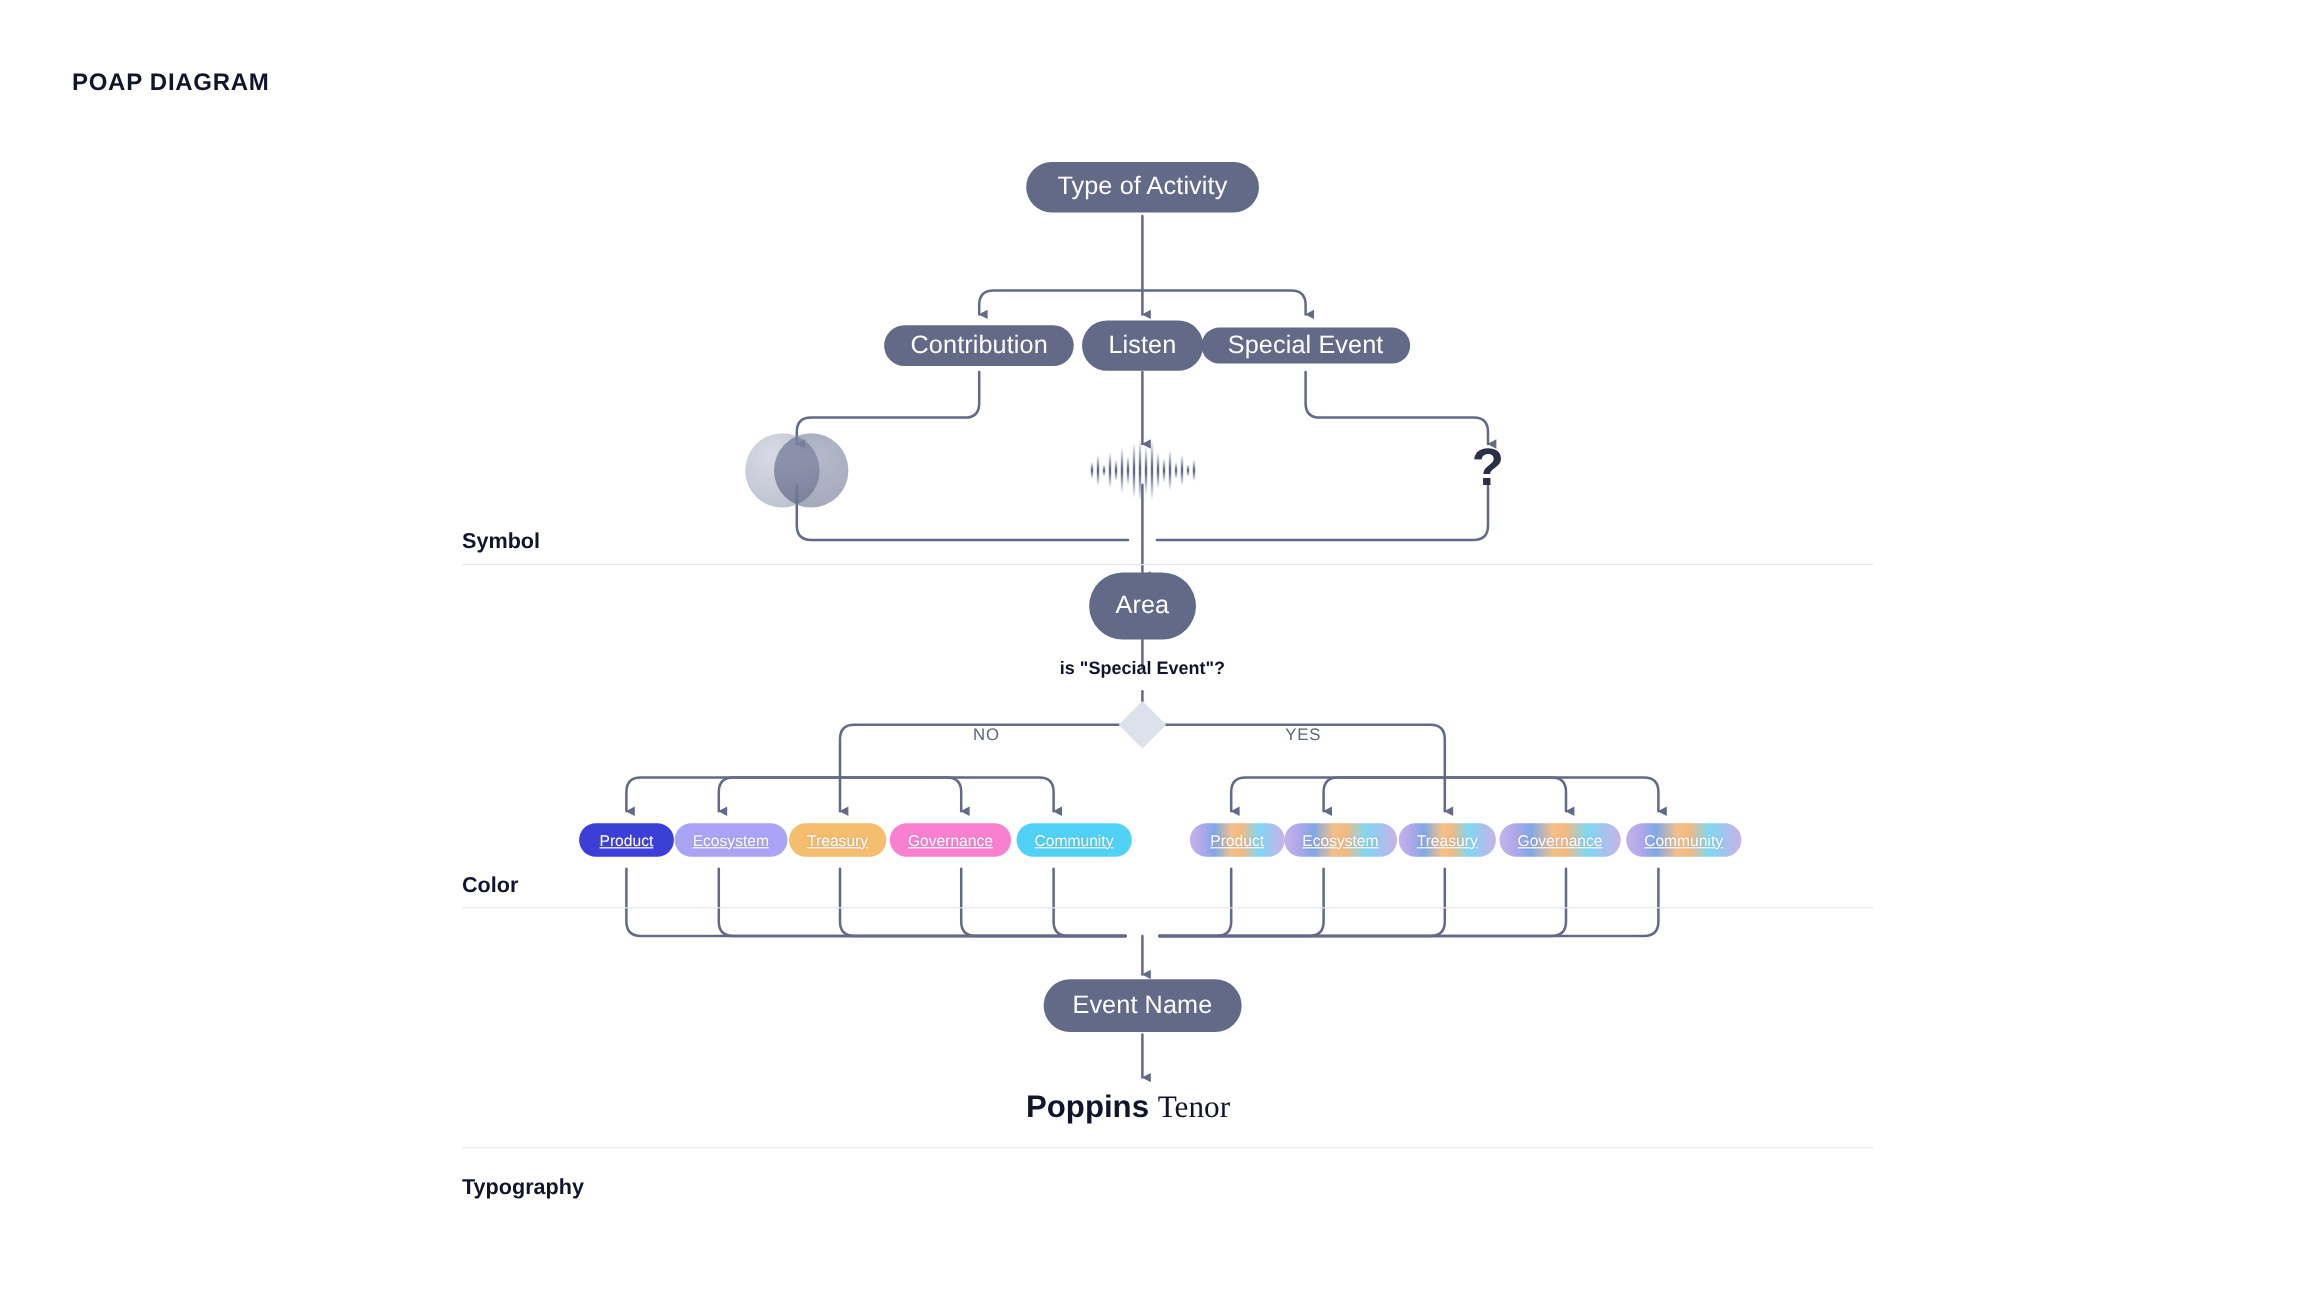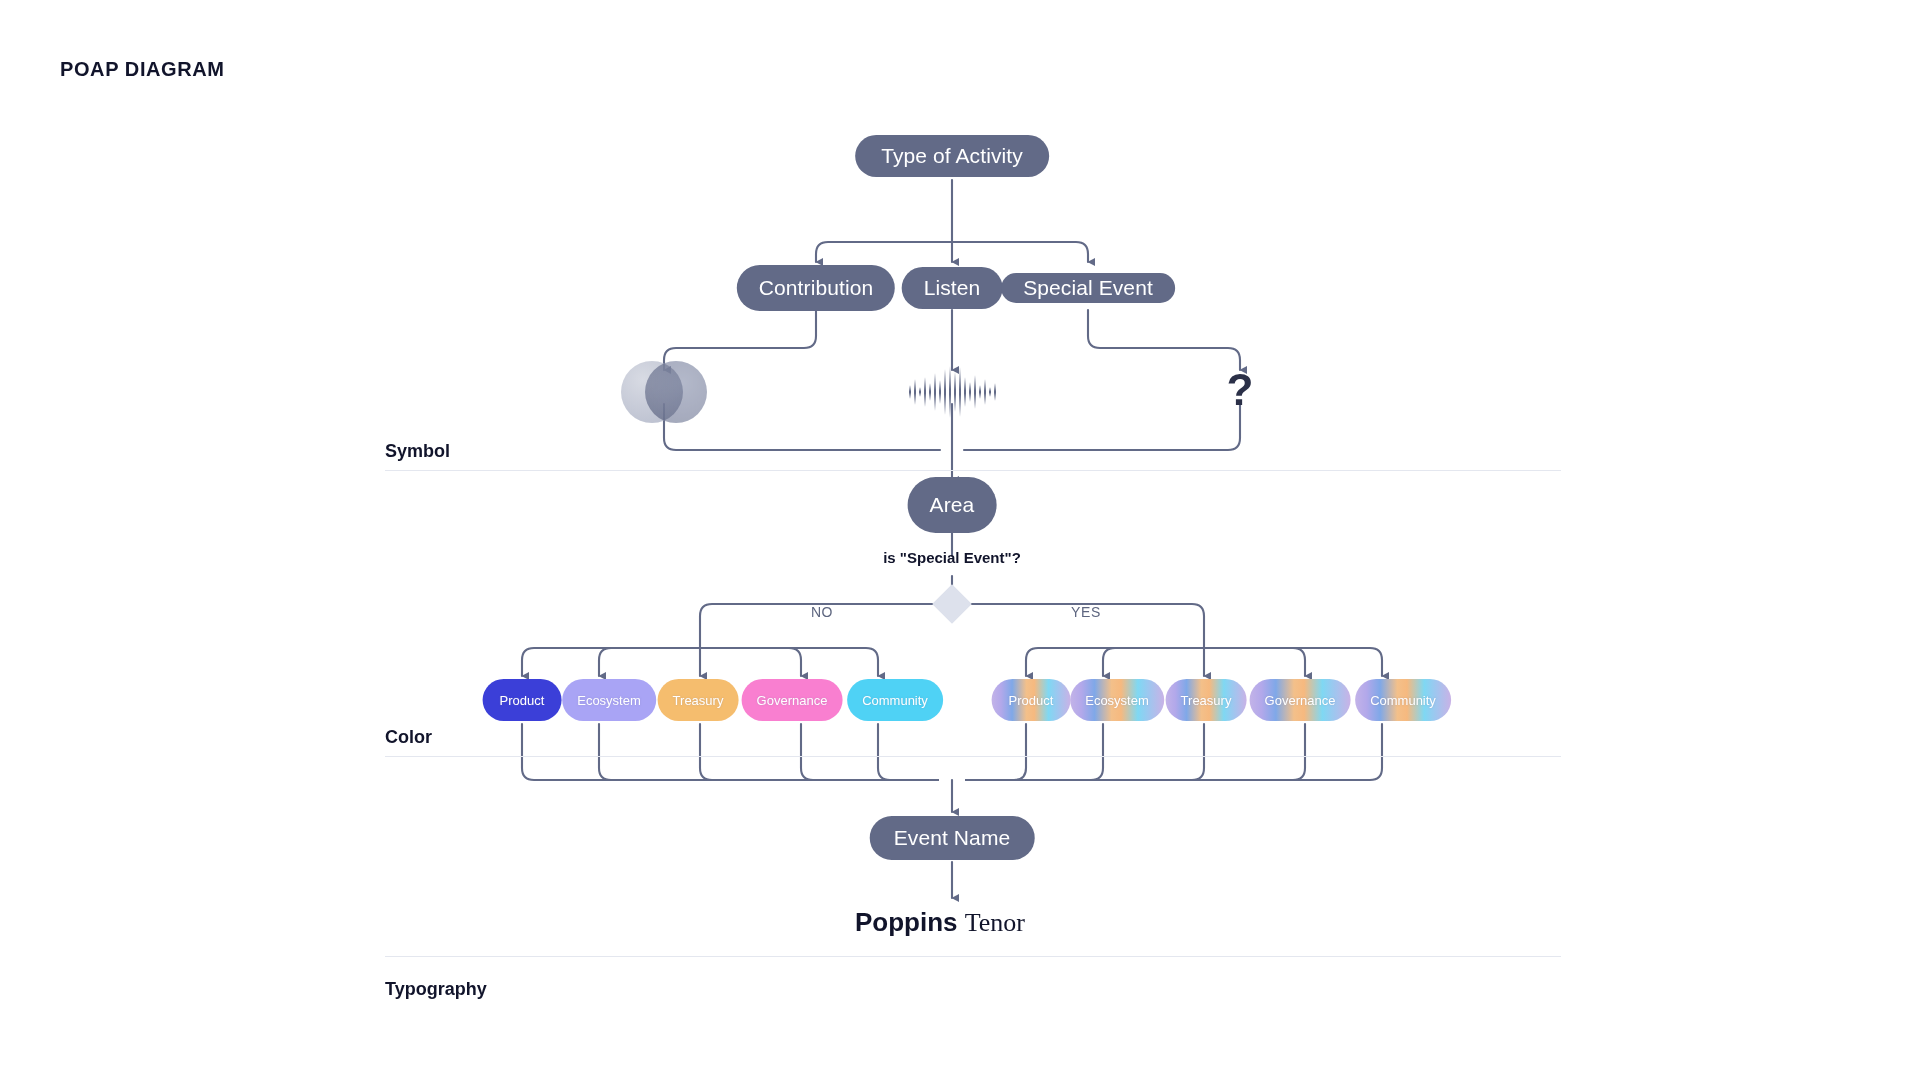--- a/index.html
+++ b/index.html
@@ -43,23 +43,24 @@
 
   .chip {
     position: absolute;
     display: flex;
     align-items: center;
     justify-content: center;
     border-radius: 999px;
     color: #ffffff;
     font-size: 13px;
     white-space: nowrap;
-    height: 42px;
+    height: 28px;
     transform: translate(-50%, -50%);
     text-shadow: 0 0 2px rgba(120,120,160,.35);
+    text-decoration: underline;
   }
   .chip.rainbow {
     background: linear-gradient(90deg,
       #c3b3e8 0%, #b2a8ea 12%, #7fa8e8 26%,
       #f3c08a 44%, #f6b97f 54%, #7fd8f3 72%,
       #9fc6ef 84%, #c9b2e6 100%);
   }
 
   .section-label {
     position: absolute;
@@ -192,21 +193,21 @@
       <path d="M952,862 L952,898" marker-end="url(#ah)"></path>
     </g>
 
     <rect x="938" y="590" width="28" height="28" transform="rotate(45 952 604)" fill="#dde1ec"></rect>
   </svg>
 
   <div class="node" style="left:952px; top:156px; padding:0 26px; height:42px;align-items:center;">
     <span>Type of Activity</span>
   </div>
 
-  <div class="node" style="left:816px; top:288px; padding:0 22px; height:46px;">
+  <div class="node" style="left:816px; top:288px; padding:0 22px; height:34px;">
     <span>Contribution</span>
   </div>
   <div class="node" style="left:952px; top:288px; padding:0 22px; height:42px;">
     <span>Listen</span>
   </div>
   <div class="node" style="left:1088px; top:288px; padding:0 22px; height:30px;">
     <span>Special Event</span>
   </div>
 
   <div class="node" style="left:952px; top:505px; padding:0 22px; height:56px;">

